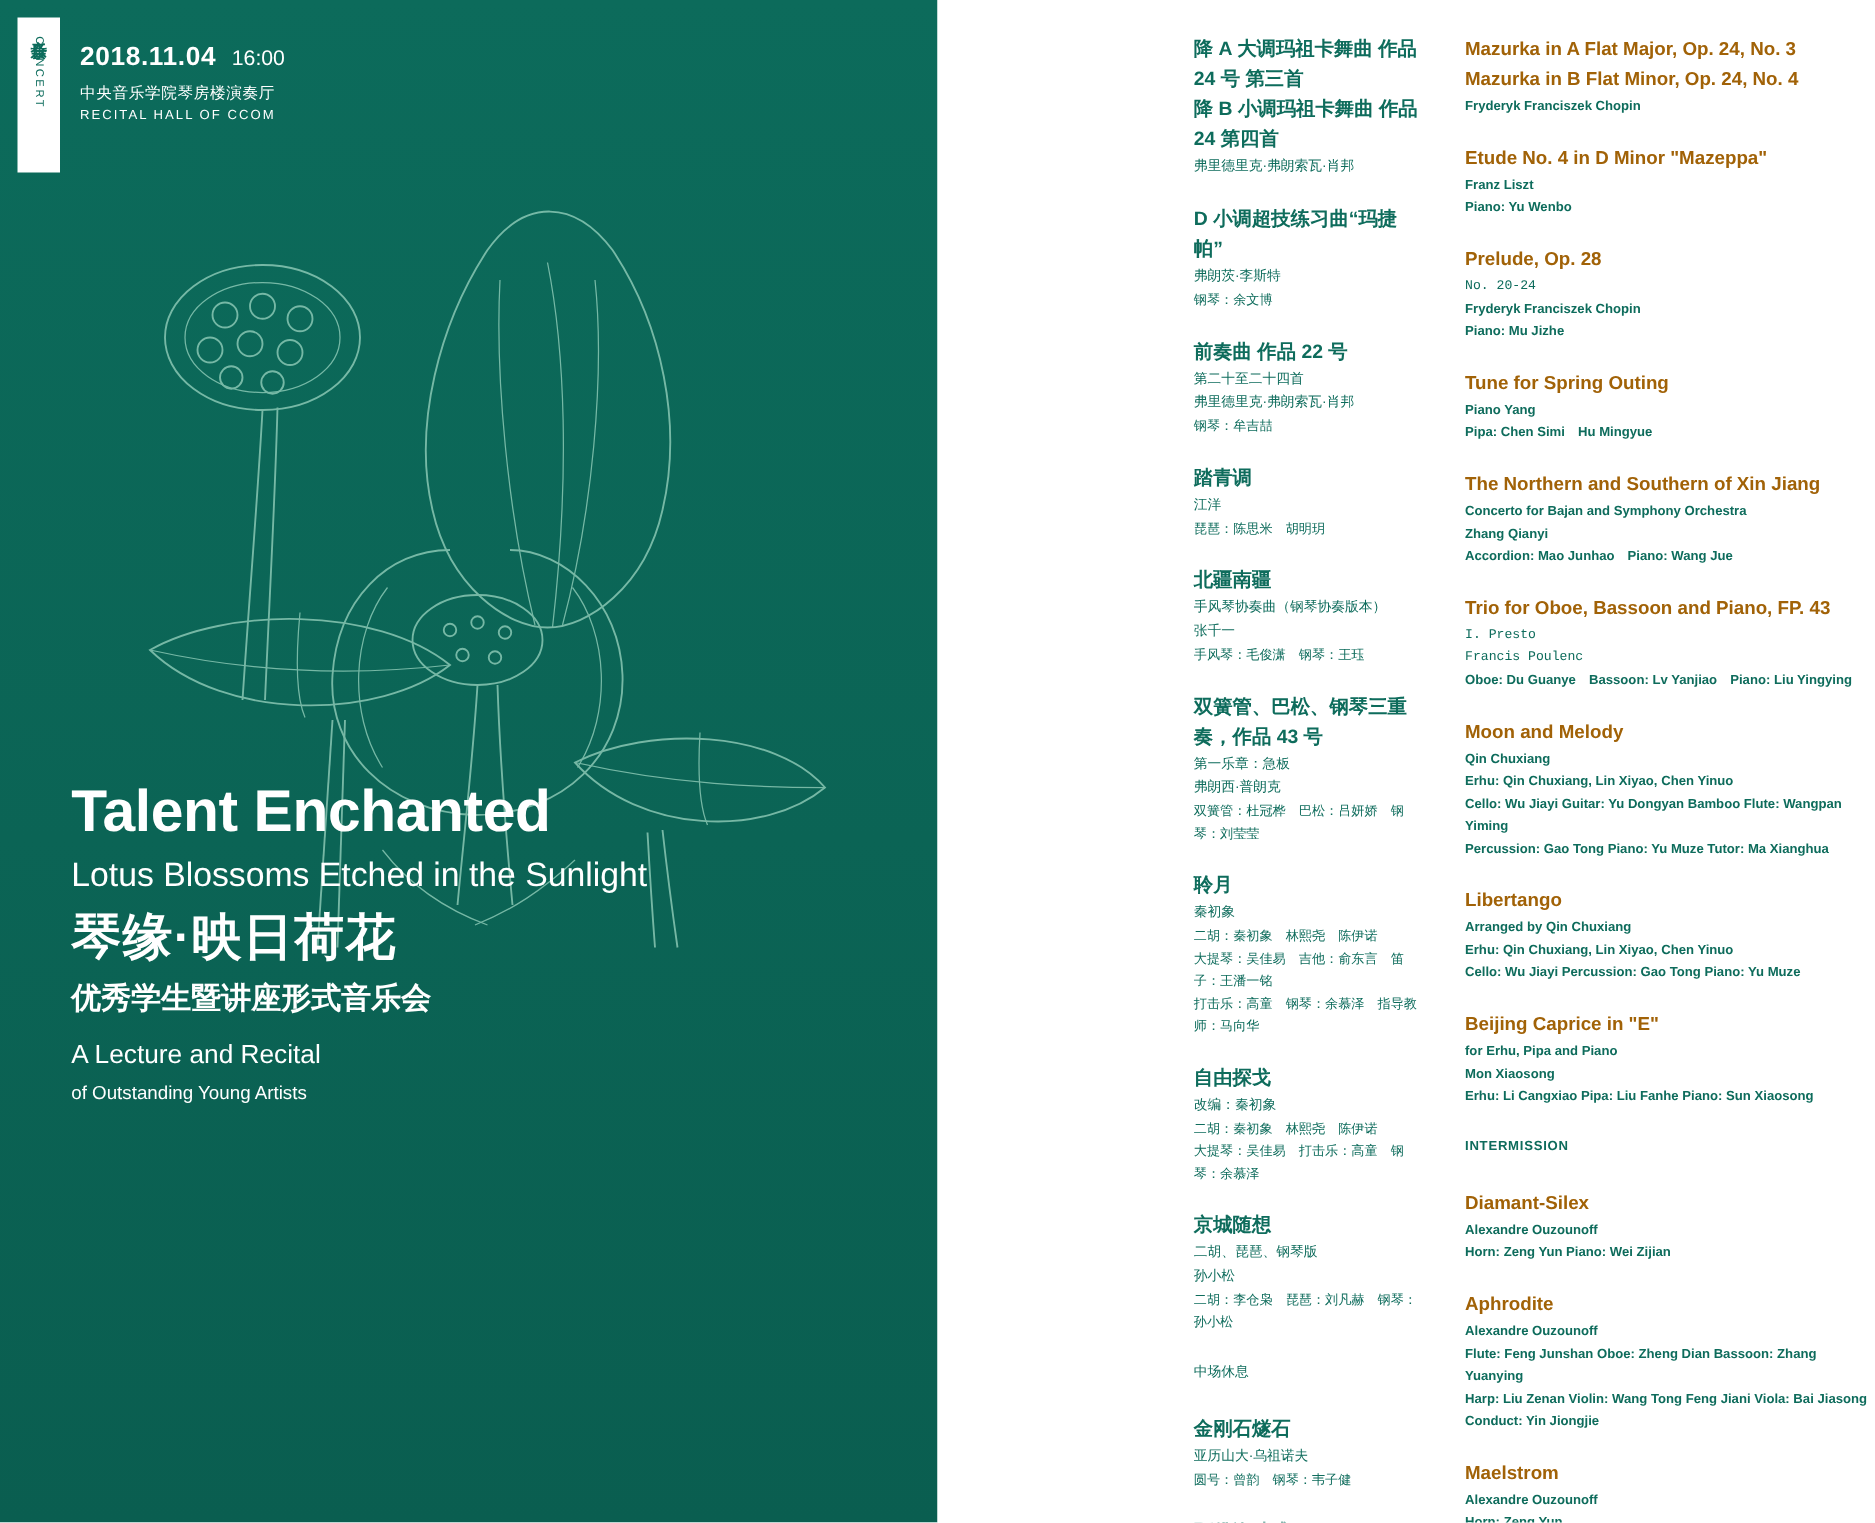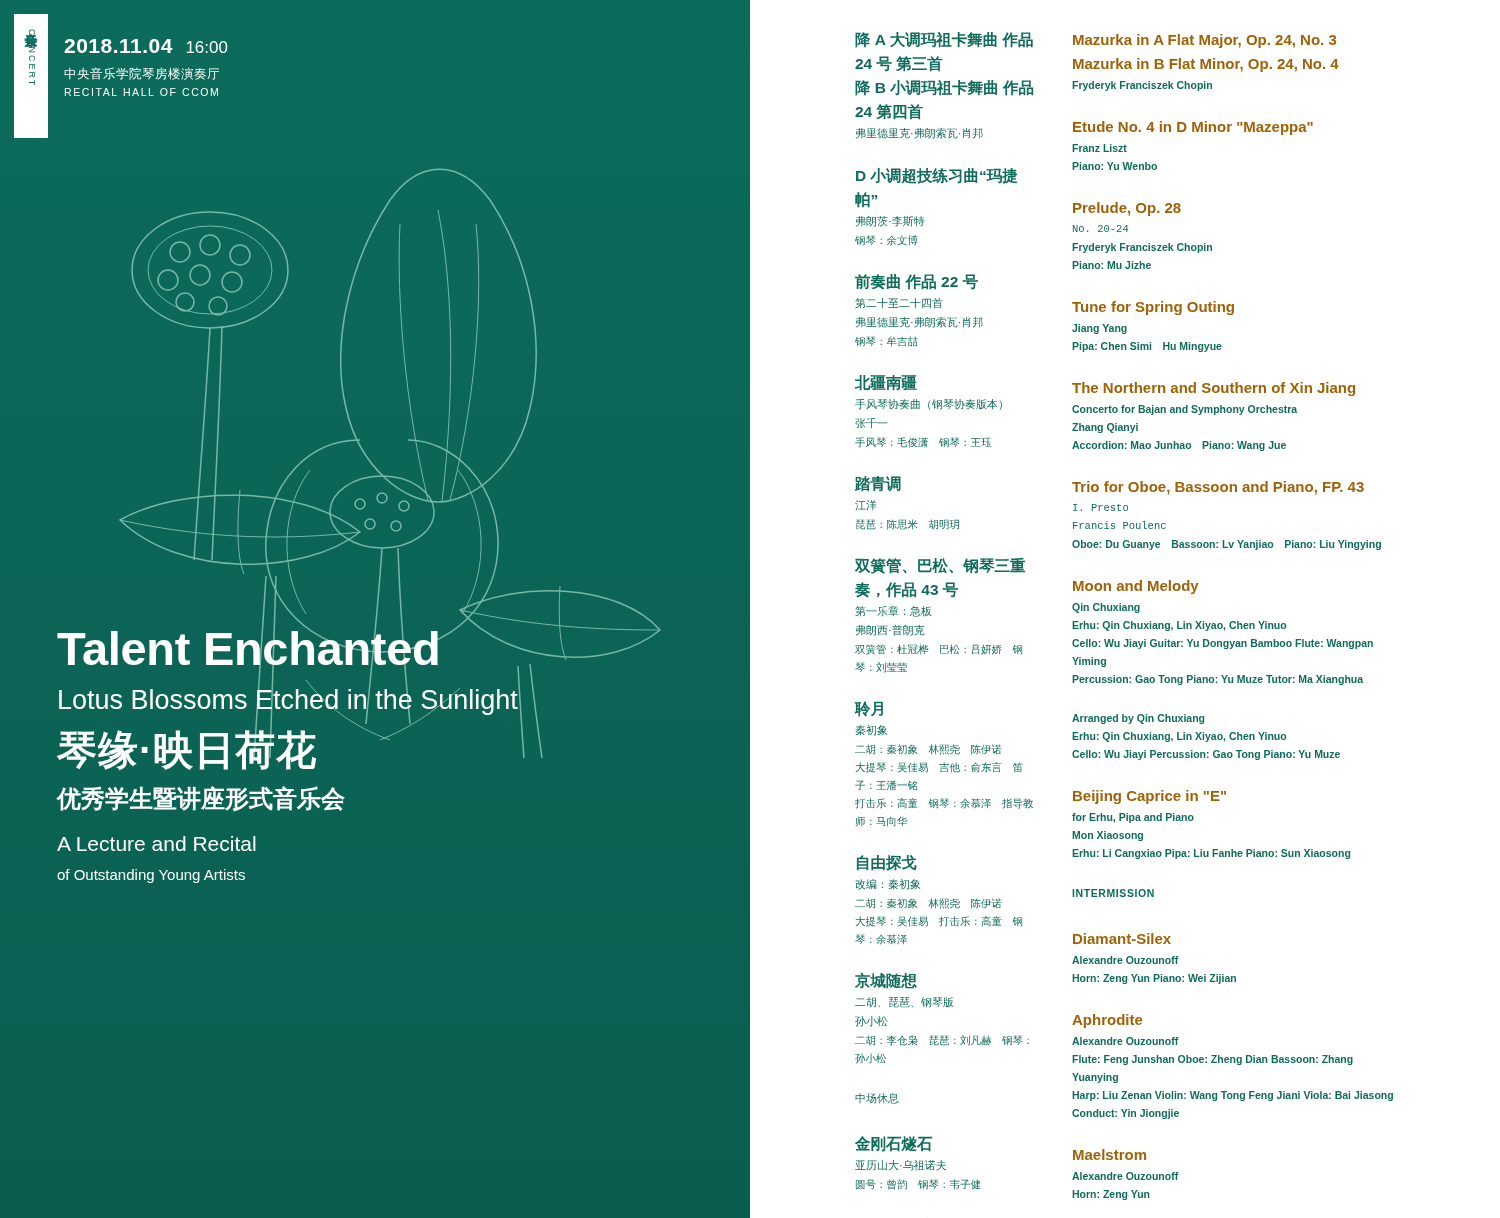--- a/index.html
+++ b/index.html
@@ -51,21 +51,21 @@
   .t-en-main{font-size:47px;font-weight:bold;letter-spacing:-.3px;line-height:58px;}
   .t-en-sub{font-size:27px;font-weight:normal;line-height:40px;margin-top:2px;}
   .t-cn-main{font-size:40px;font-weight:bold;letter-spacing:1px;line-height:56px;margin-top:2px;}
   .t-cn-sub{font-size:24px;font-weight:bold;line-height:38px;margin-top:2px;}
   .t-en-l1{font-size:21px;line-height:31px;margin-top:10px;}
   .t-en-l2{font-size:15px;line-height:31px;}
 
   
   .right{
     position:relative;flex:1;height:1218px;background:#fff;
-    display:flex;padding:28px 0 0 0;box-sizing:border-box;
+    display:flex;padding:28px 0 0 0;box-sizing:border-box;justify-content:flex-end;
   }
   .col{box-sizing:border-box;}
   .col-cn{width:290px;padding-left:105px;}
   .col-en{width:360px;padding-left:32px;}
   .prog{color:#0e6c5c;}
 
   .item{margin-bottom:21px;}
 
   
   .cn-title{font-size:15.5px;font-weight:bold;color:#0e6c5c;line-height:24px;}
@@ -176,30 +176,30 @@
       </div>
 
       <div class="item">
         <div class="cn-title">前奏曲 作品 22 号</div>
         <div class="cn-sub">第二十至二十四首</div>
         <div class="cn-sub">弗里德里克·弗朗索瓦·肖邦</div>
         <div class="cn-person">钢琴：牟吉喆</div>
       </div>
 
       <div class="item">
+        <div class="cn-title">踏青调</div>
+        <div class="cn-sub">江洋</div>
+        <div class="cn-person">琵琶：陈思米　胡明玥</div>
+      </div>
+
+      <div class="item">
         <div class="cn-title">北疆南疆</div>
         <div class="cn-sub">手风琴协奏曲（钢琴协奏版本）</div>
         <div class="cn-sub">张千一</div>
         <div class="cn-person">手风琴：毛俊潇　钢琴：王珏</div>
-      </div>
-
-      <div class="item">
-        <div class="cn-title">踏青调</div>
-        <div class="cn-sub">江洋</div>
-        <div class="cn-person">琵琶：陈思米　胡明玥</div>
       </div>
 
       <div class="item">
         <div class="cn-title">双簧管、巴松、钢琴三重奏，作品 43 号</div>
         <div class="cn-sub">第一乐章：急板</div>
         <div class="cn-sub">弗朗西·普朗克</div>
         <div class="cn-person">双簧管：杜冠桦　巴松：吕妍娇　钢琴：刘莹莹</div>
       </div>
 
       <div class="item">
@@ -257,21 +257,21 @@
 
       <div class="item">
         <div class="en-title">Prelude, Op. 28</div>
         <div class="en-sub">No. 20-24</div>
         <div class="en-person">Fryderyk Franciszek Chopin</div>
         <div class="en-person">Piano: Mu Jizhe</div>
       </div>
 
       <div class="item">
         <div class="en-title">Tune for Spring Outing</div>
-        <div class="en-person">Jiang Yang</div>
+        <div class="en-person">Piano Yang</div>
         <div class="en-person">Pipa: Chen Simi　Hu Mingyue</div>
       </div>
 
       <div class="item">
         <div class="en-title">The Northern and Southern of Xin Jiang</div>
         <div class="en-person">Concerto for Bajan and Symphony Orchestra</div>
         <div class="en-person">Zhang Qianyi</div>
         <div class="en-person">Accordion: Mao Junhao　Piano: Wang Jue</div>
       </div>
 
@@ -284,20 +284,21 @@
 
       <div class="item">
         <div class="en-title">Moon and Melody</div>
         <div class="en-person">Qin Chuxiang</div>
         <div class="en-person">Erhu: Qin Chuxiang, Lin Xiyao, Chen Yinuo</div>
         <div class="en-person">Cello: Wu Jiayi   Guitar: Yu Dongyan   Bamboo Flute: Wangpan Yiming</div>
         <div class="en-person">Percussion: Gao Tong   Piano: Yu Muze   Tutor: Ma Xianghua</div>
       </div>
 
       <div class="item">
+        <div class="en-title">Libertango</div>
         <div class="en-person">Arranged by Qin Chuxiang</div>
         <div class="en-person">Erhu: Qin Chuxiang, Lin Xiyao, Chen Yinuo</div>
         <div class="en-person">Cello: Wu Jiayi   Percussion: Gao Tong   Piano: Yu Muze</div>
       </div>
 
       <div class="item">
         <div class="en-title">Beijing Caprice in "E"</div>
         <div class="en-person">for Erhu, Pipa and Piano</div>
         <div class="en-person">Mon Xiaosong</div>
         <div class="en-person">Erhu: Li Cangxiao   Pipa: Liu Fanhe   Piano: Sun Xiaosong</div>

